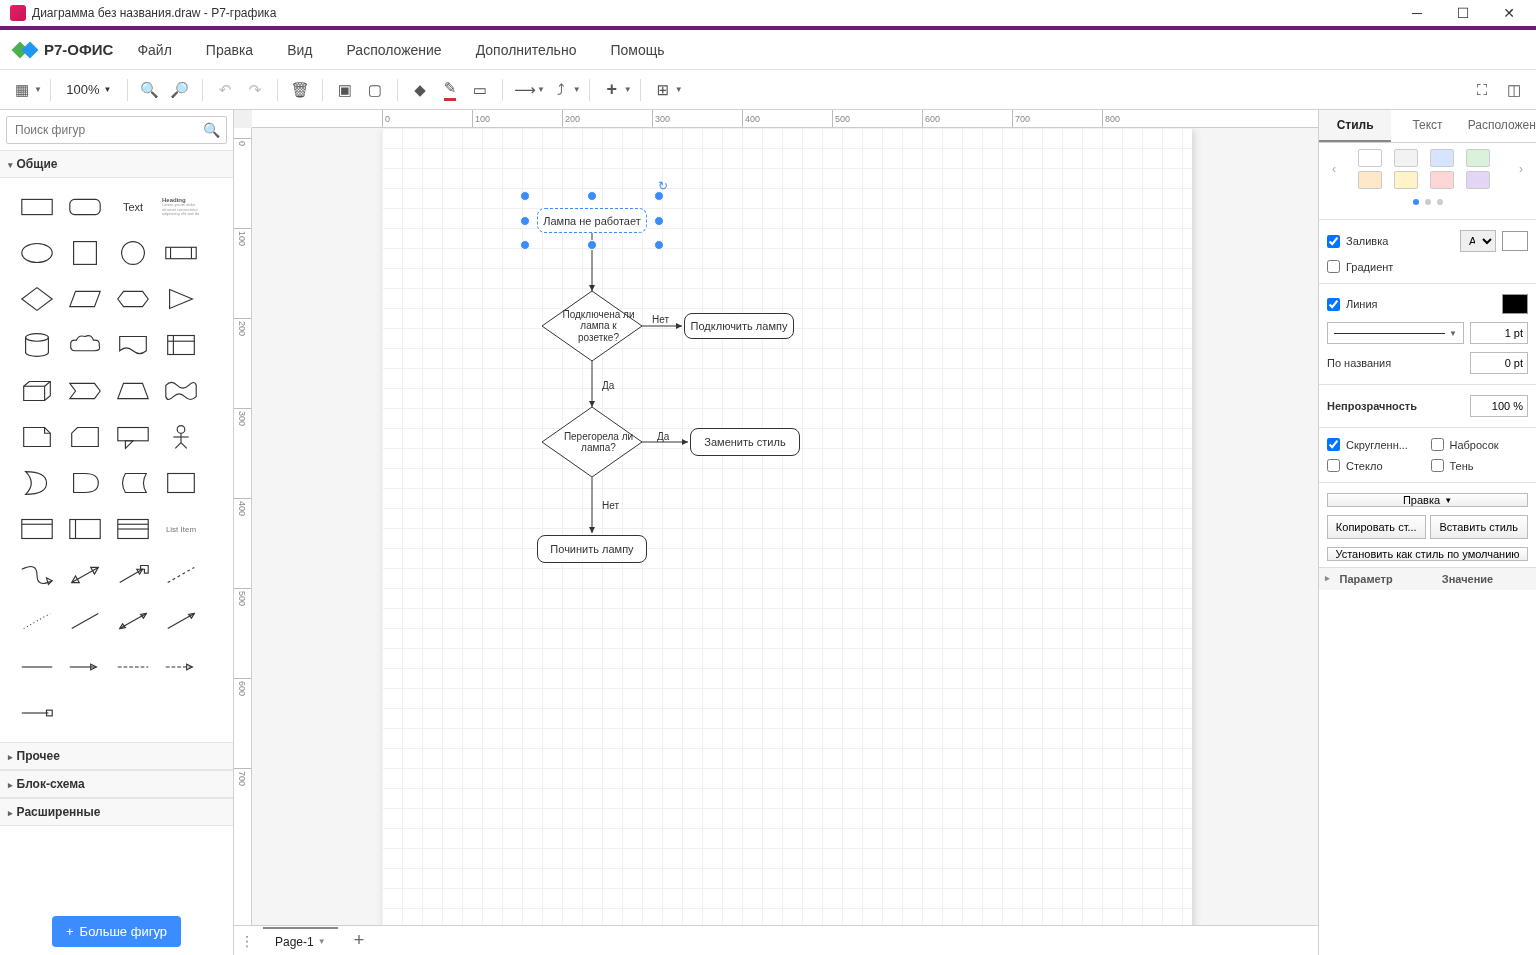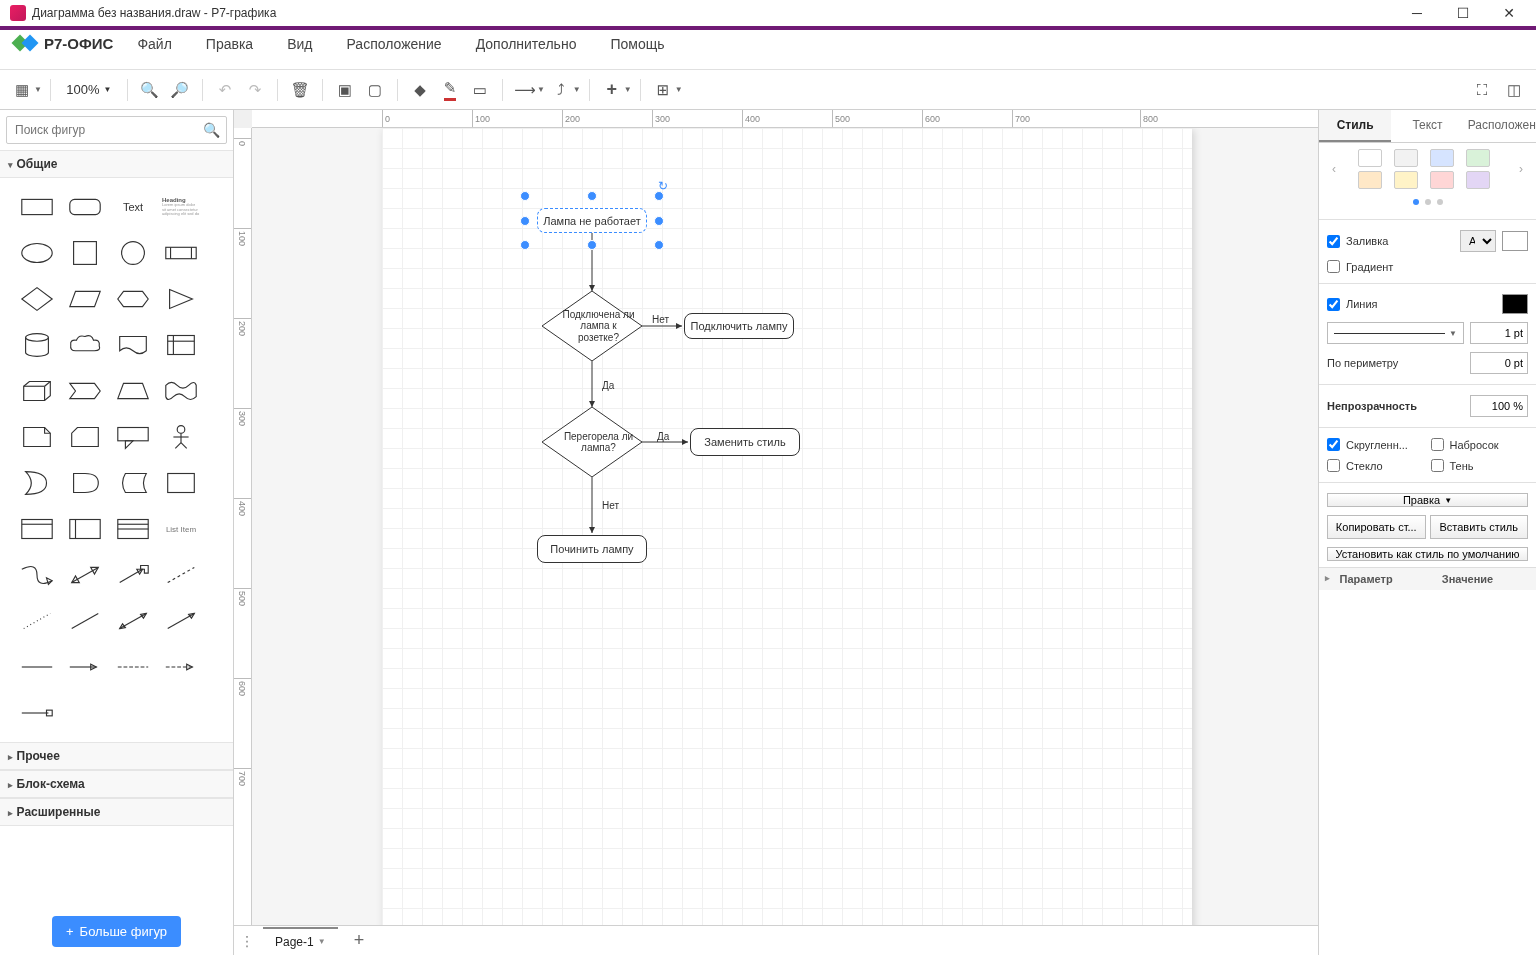--- a/index.html
+++ b/index.html
@@ -7,21 +7,21 @@
 
 
 .titlebar { height: 30px; display: flex; align-items: center; justify-content: space-between; padding: 0 4px; background: #fff; border-bottom: 4px solid #701a75; }
 .titlebar-left { display: flex; align-items: center; gap: 6px; padding-left: 6px; }
 .app-icon { width: 16px; height: 16px; background: linear-gradient(135deg,#e91e63,#c2185b); border-radius: 3px; }
 .title-text { font-size: 12px; color: #333; }
 .window-controls { display: flex; }
 .win-btn { width: 46px; height: 30px; display: flex; align-items: center; justify-content: center; font-size: 14px; color: #333; }
 
 
-.menubar { height: 40px; display: flex; align-items: flex-start; padding: 0 15px 0 12px; gap: 14px; border-bottom: 1px solid #e0e0e0; }
+.menubar { height: 40px; display: flex; align-items: center; padding: 0 15px 0 12px; gap: 14px; border-bottom: 1px solid #e0e0e0; }
 .logo { display: flex; align-items: center; gap: 6px; }
 .logo-icon { width: 26px; height: 26px; position: relative; }
 .logo-icon::before { content:""; position:absolute; width:12px; height:12px; background:#4caf50; transform: rotate(45deg); left:2px; top:7px; }
 .logo-icon::after { content:""; position:absolute; width:12px; height:12px; background:#2196f3; transform: rotate(45deg); left:12px; top:7px; }
 .logo-text { font-weight: bold; font-size: 15px; color: #333; }
 .menu-item { color: #444; font-size: 14px; padding: 6px 10px; }
 
 
 .toolbar { height: 40px; display: flex; align-items: center; padding: 0 8px; border-bottom: 1px solid #d0d0d0; gap: 2px; }
 .tb-btn { width: 28px; height: 28px; display: flex; align-items: center; justify-content: center; color: #555; border-radius: 2px; font-size: 15px; }
@@ -478,21 +478,21 @@
   <div class="canvas-area">
     <div class="ruler-h">
       <div class="tick" style="left:130px">0</div>
       <div class="tick" style="left:220px">100</div>
       <div class="tick" style="left:310px">200</div>
       <div class="tick" style="left:400px">300</div>
       <div class="tick" style="left:490px">400</div>
       <div class="tick" style="left:580px">500</div>
       <div class="tick" style="left:670px">600</div>
       <div class="tick" style="left:760px">700</div>
-      <div class="tick" style="left:888px">800</div>
+      <div class="tick" style="left:850px">800</div>
     </div>
     <div class="canvas-row">
       <div class="ruler-v">
         <div class="tick" style="top:10px">0</div>
         <div class="tick" style="top:100px">100</div>
         <div class="tick" style="top:190px">200</div>
         <div class="tick" style="top:280px">300</div>
         <div class="tick" style="top:370px">400</div>
         <div class="tick" style="top:460px">500</div>
         <div class="tick" style="top:550px">600</div>
@@ -613,21 +613,21 @@
         <div class="color-box" style="background:#000"></div>
       </div>
       <div class="prop-row">
         <div class="line-style-sel">
             <div class="line"></div>
             <span class="caret">▼</span>
           </div>
         <div class="spin">1 pt</div>
       </div>
       <div class="prop-row">
-        <label>По периметру</label>
+        <label>По названия</label>
         <div class="spin">0 pt</div>
       </div>
       <div class="section-sep"></div>
       <div class="prop-row">
         <label style="font-weight:bold;">Непрозрачность</label>
         <div class="spin">100 %</div>
       </div>
       <div class="section-sep"></div>
       <div class="prop-row">
         <input type="checkbox" checked="" style="">

